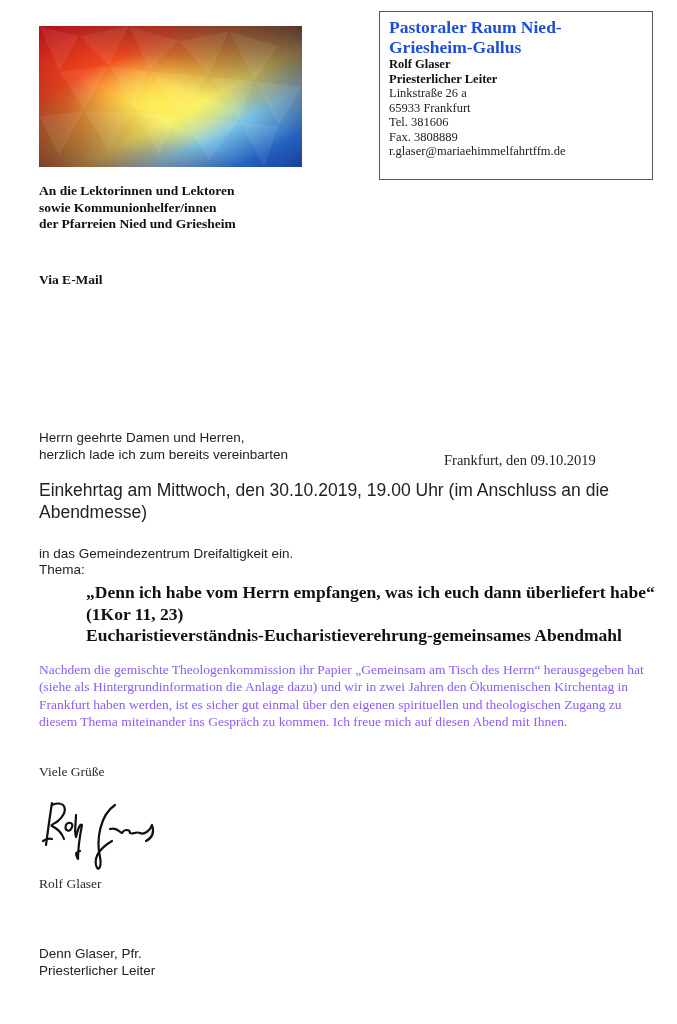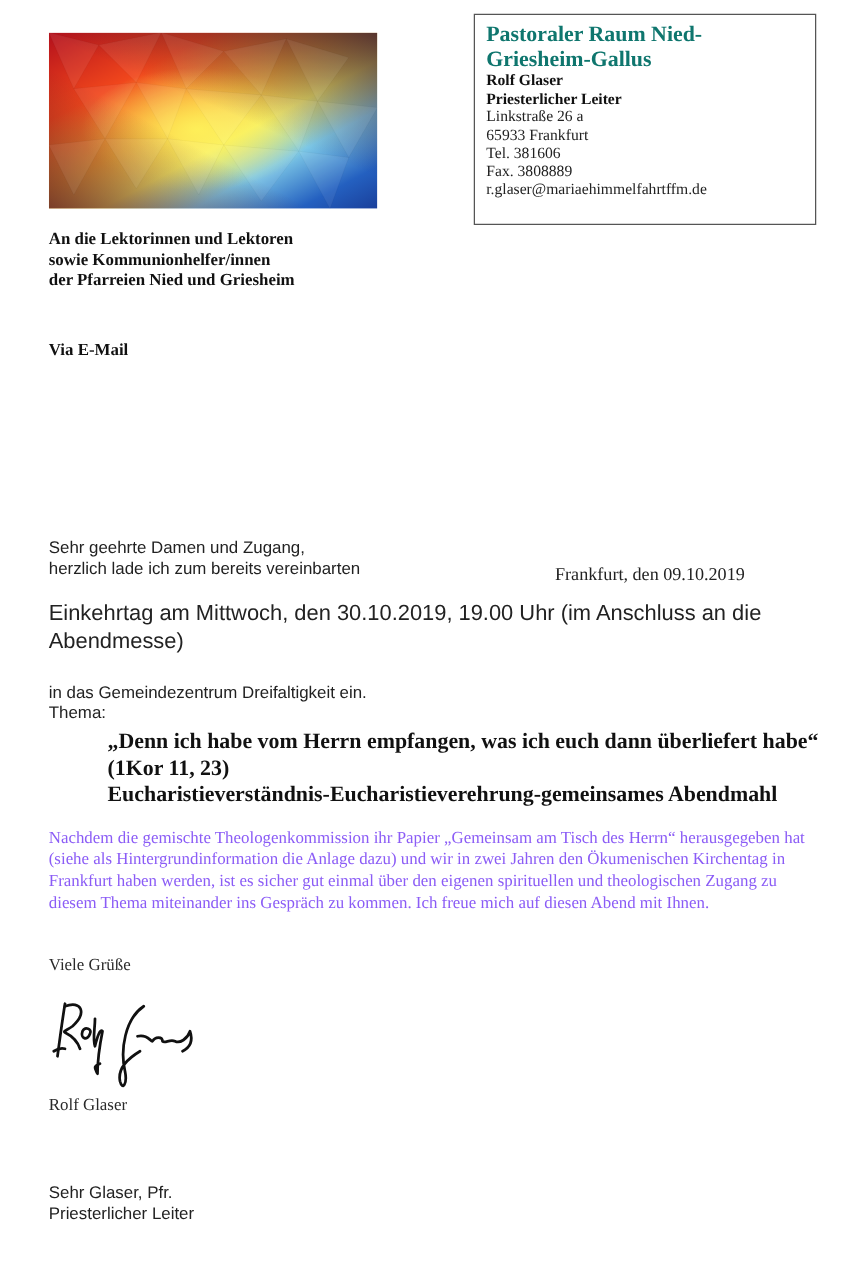--- a/index.html
+++ b/index.html
@@ -5,21 +5,21 @@
   html, body { margin: 0; padding: 0; background: #ffffff; }
   body { width: 677px; height: 1024px; position: relative; overflow: hidden; color: #1a1a1a; }
   .serif { font-family: "Liberation Serif", "DejaVu Serif", serif; }
   .sans { font-family: "Liberation Sans", "DejaVu Sans", sans-serif; }
   .abs { position: absolute; }
 
   #logo { left: 39px; top: 26px; width: 263px; height: 141px; overflow: hidden; }
   #logo svg { display: block; }
 
   #sender-box { left: 379px; top: 11px; width: 274px; height: 169px; border: 1.5px solid #555; box-sizing: border-box; padding: 5px 9px; }
-  #sender-box .org { font-weight: bold; font-size: 17.5px; line-height: 20px; color: #0f766e; }
+  #sender-box .org { font-weight: bold; font-size: 17.5px; line-height: 20px; color: #1d4ed8; }
   #sender-box .b { font-weight: bold; font-size: 12.5px; line-height: 14.5px; color: #111; }
   #sender-box .r { font-size: 12.5px; line-height: 14.5px; color: #222; }
 
   #recipient { left: 39px; top: 183px; font-size: 13.5px; line-height: 16.5px; font-weight: bold; color: #111; }
   #via { left: 39px; top: 272px; font-size: 13.5px; font-weight: bold; color: #111; }
 
   #date { left: 444px; top: 412px; font-size: 14.5px; color: #222; margin-top: 40px; }
   #greeting { left: 39px; top: 430px; font-size: 13.5px; line-height: 16.5px; color: #222; }
   #event { left: 39px; top: 479px; width: 600px; font-size: 17.5px; line-height: 22px; color: #222; }
   #location { left: 39px; top: 546px; font-size: 13.5px; line-height: 16px; color: #222; }
@@ -97,21 +97,21 @@
 <div id="recipient" class="abs serif">
   <div>An die Lektorinnen und Lektoren</div>
   <div>sowie Kommunionhelfer/innen</div>
   <div>der Pfarreien Nied und Griesheim</div>
 </div>
 <div id="via" class="abs serif">Via E-Mail</div>
 
 <div id="date" class="abs serif">Frankfurt, den 09.10.2019</div>
 
 <div id="greeting" class="abs sans">
-  <div>Sehr geehrte Damen und Zugang,</div>
+  <div>Herrn geehrte Damen und Herren,</div>
   <div>herzlich lade ich zum bereits vereinbarten</div>
 </div>
 
 <div id="event" class="abs sans">Einkehrtag am Mittwoch, den 30.10.2019, 19.00 Uhr (im Anschluss an die Abendmesse)</div>
 
 <div id="location" class="abs sans">
   <div>in das Gemeindezentrum Dreifaltigkeit ein.</div>
   <div>Thema:</div>
 </div>
 
@@ -133,15 +133,15 @@
     <path d="M26 30 C 24 36, 30 38, 32 32 C 34 28, 28 26, 26 30"></path>
     <path d="M36 20 C 36 28, 34 36, 36 42 C 38 34, 40 28, 42 30 C 40 40, 38 52, 38 64 C 36 60, 34 58, 40 56"></path>
     <path d="M75 10 C 60 20, 56 45, 60 62 C 62 72, 58 78, 56 70 C 54 60, 62 52, 72 46"></path>
     <path d="M70 34 C 78 32, 80 38, 82 38 C 84 34, 90 34, 90 38 C 92 40, 96 36, 100 38 C 104 40, 110 36, 112 30 C 114 36, 114 42, 106 46"></path>
   </svg>
 </div>
 
 <div id="signed-name" class="abs serif">Rolf Glaser</div>
 
 <div id="footer" class="abs sans">
-  <div>Sehr Glaser, Pfr.</div>
+  <div>Denn Glaser, Pfr.</div>
   <div>Priesterlicher Leiter</div>
 </div>
 
 </body></html>

